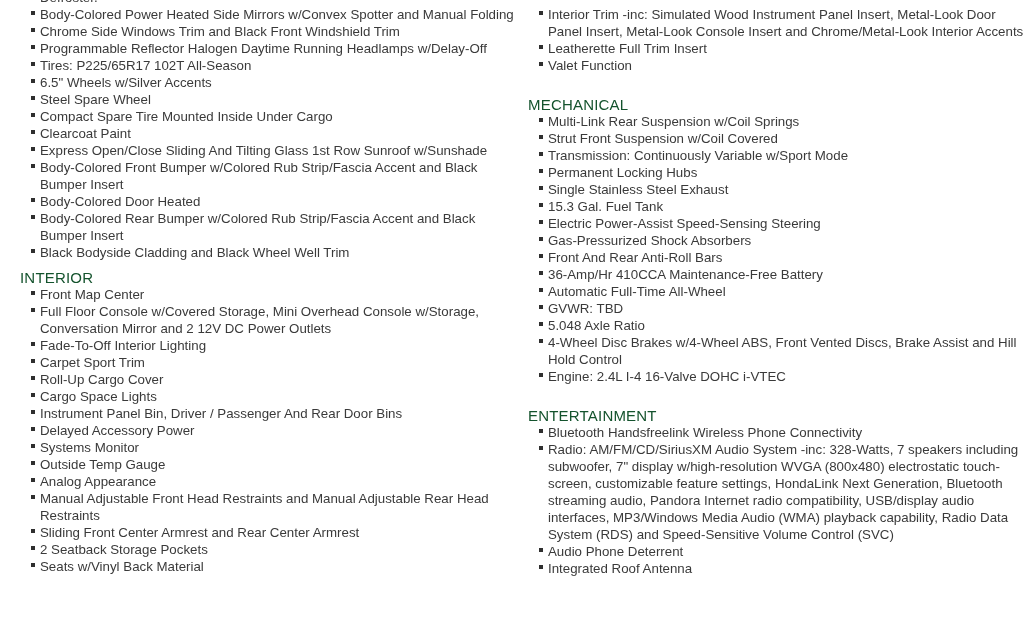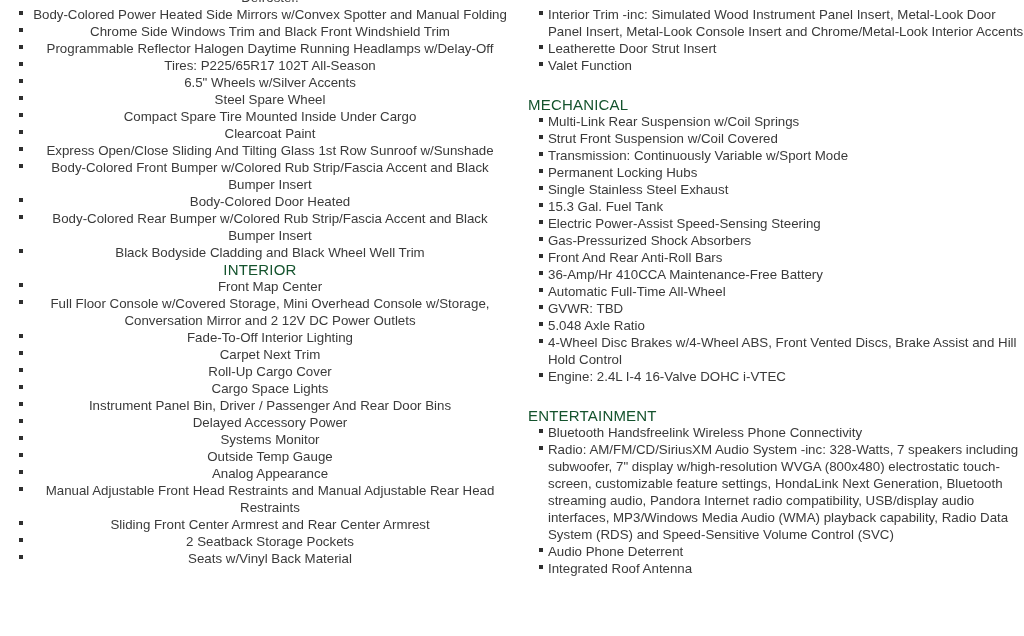--- a/index.html
+++ b/index.html
@@ -19,30 +19,30 @@
     height: 636px;
     background: #ffffff;
   }
   .col {
     position: absolute;
     top: 0;
     font-size: 13.3px;
     line-height: 17px;
     color: #3a3a3a;
   }
-  #col-left  { left: 8px;   width: 504px; text-align: center; }
+  #col-left  { left: 20px;   width: 504px; }
   #col-right { left: 528px; width: 504px; padding-top: 6px; }
 
   .section-title {
     font-weight: normal;
     font-size: 15px;
     color: #14532d;
     letter-spacing: 0.2px;
   }
-  #col-left  .section-title { margin-top: 0; }
+  #col-left  .section-title { margin-top: 8px; }
   #col-right .section-title { margin-top: 22px; }
 
   .item {
     position: relative;
     padding-left: 20px;
   }
   .item .bullet {
     position: absolute;
     left: 11px;
     top: 5px;
@@ -71,36 +71,36 @@
       <div class="item"><span class="bullet"></span><span class="item-text">Clearcoat Paint</span></div>
       <div class="item"><span class="bullet"></span><span class="item-text">Express Open/Close Sliding And Tilting Glass 1st Row Sunroof w/Sunshade</span></div>
       <div class="item"><span class="bullet"></span><span class="item-text">Body-Colored Front Bumper w/Colored Rub Strip/Fascia Accent and Black Bumper Insert</span></div>
       <div class="item"><span class="bullet"></span><span class="item-text">Body-Colored Door Heated</span></div>
       <div class="item"><span class="bullet"></span><span class="item-text">Body-Colored Rear Bumper w/Colored Rub Strip/Fascia Accent and Black Bumper Insert</span></div>
       <div class="item"><span class="bullet"></span><span class="item-text">Black Bodyside Cladding and Black Wheel Well Trim</span></div>
       <div class="section-title">INTERIOR</div>
       <div class="item"><span class="bullet"></span><span class="item-text">Front Map Center</span></div>
       <div class="item"><span class="bullet"></span><span class="item-text">Full Floor Console w/Covered Storage, Mini Overhead Console w/Storage, Conversation Mirror and 2 12V DC Power Outlets</span></div>
       <div class="item"><span class="bullet"></span><span class="item-text">Fade-To-Off Interior Lighting</span></div>
-      <div class="item"><span class="bullet"></span><span class="item-text">Carpet Next Trim</span></div>
+      <div class="item"><span class="bullet"></span><span class="item-text">Carpet Sport Trim</span></div>
       <div class="item"><span class="bullet"></span><span class="item-text">Roll-Up Cargo Cover</span></div>
       <div class="item"><span class="bullet"></span><span class="item-text">Cargo Space Lights</span></div>
       <div class="item"><span class="bullet"></span><span class="item-text">Instrument Panel Bin, Driver / Passenger And Rear Door Bins</span></div>
       <div class="item"><span class="bullet"></span><span class="item-text">Delayed Accessory Power</span></div>
       <div class="item"><span class="bullet"></span><span class="item-text">Systems Monitor</span></div>
       <div class="item"><span class="bullet"></span><span class="item-text">Outside Temp Gauge</span></div>
       <div class="item"><span class="bullet"></span><span class="item-text">Analog Appearance</span></div>
       <div class="item"><span class="bullet"></span><span class="item-text">Manual Adjustable Front Head Restraints and Manual Adjustable Rear Head Restraints</span></div>
       <div class="item"><span class="bullet"></span><span class="item-text">Sliding Front Center Armrest and Rear Center Armrest</span></div>
       <div class="item"><span class="bullet"></span><span class="item-text">2 Seatback Storage Pockets</span></div>
       <div class="item"><span class="bullet"></span><span class="item-text">Seats w/Vinyl Back Material</span></div>
     </div>
   <div class="col" id="col-right">
       <div class="item"><span class="bullet"></span><span class="item-text">Interior Trim -inc: Simulated Wood Instrument Panel Insert, Metal-Look Door Panel Insert, Metal-Look Console Insert and Chrome/Metal-Look Interior Accents</span></div>
-      <div class="item"><span class="bullet"></span><span class="item-text">Leatherette Door Strut Insert</span></div>
+      <div class="item"><span class="bullet"></span><span class="item-text">Leatherette Full Trim Insert</span></div>
       <div class="item"><span class="bullet"></span><span class="item-text">Valet Function</span></div>
       <div class="section-title">MECHANICAL</div>
       <div class="item"><span class="bullet"></span><span class="item-text">Multi-Link Rear Suspension w/Coil Springs</span></div>
       <div class="item"><span class="bullet"></span><span class="item-text">Strut Front Suspension w/Coil Covered</span></div>
       <div class="item"><span class="bullet"></span><span class="item-text">Transmission: Continuously Variable w/Sport Mode</span></div>
       <div class="item"><span class="bullet"></span><span class="item-text">Permanent Locking Hubs</span></div>
       <div class="item"><span class="bullet"></span><span class="item-text">Single Stainless Steel Exhaust</span></div>
       <div class="item"><span class="bullet"></span><span class="item-text">15.3 Gal. Fuel Tank</span></div>
       <div class="item"><span class="bullet"></span><span class="item-text">Electric Power-Assist Speed-Sensing Steering</span></div>
       <div class="item"><span class="bullet"></span><span class="item-text">Gas-Pressurized Shock Absorbers</span></div>

